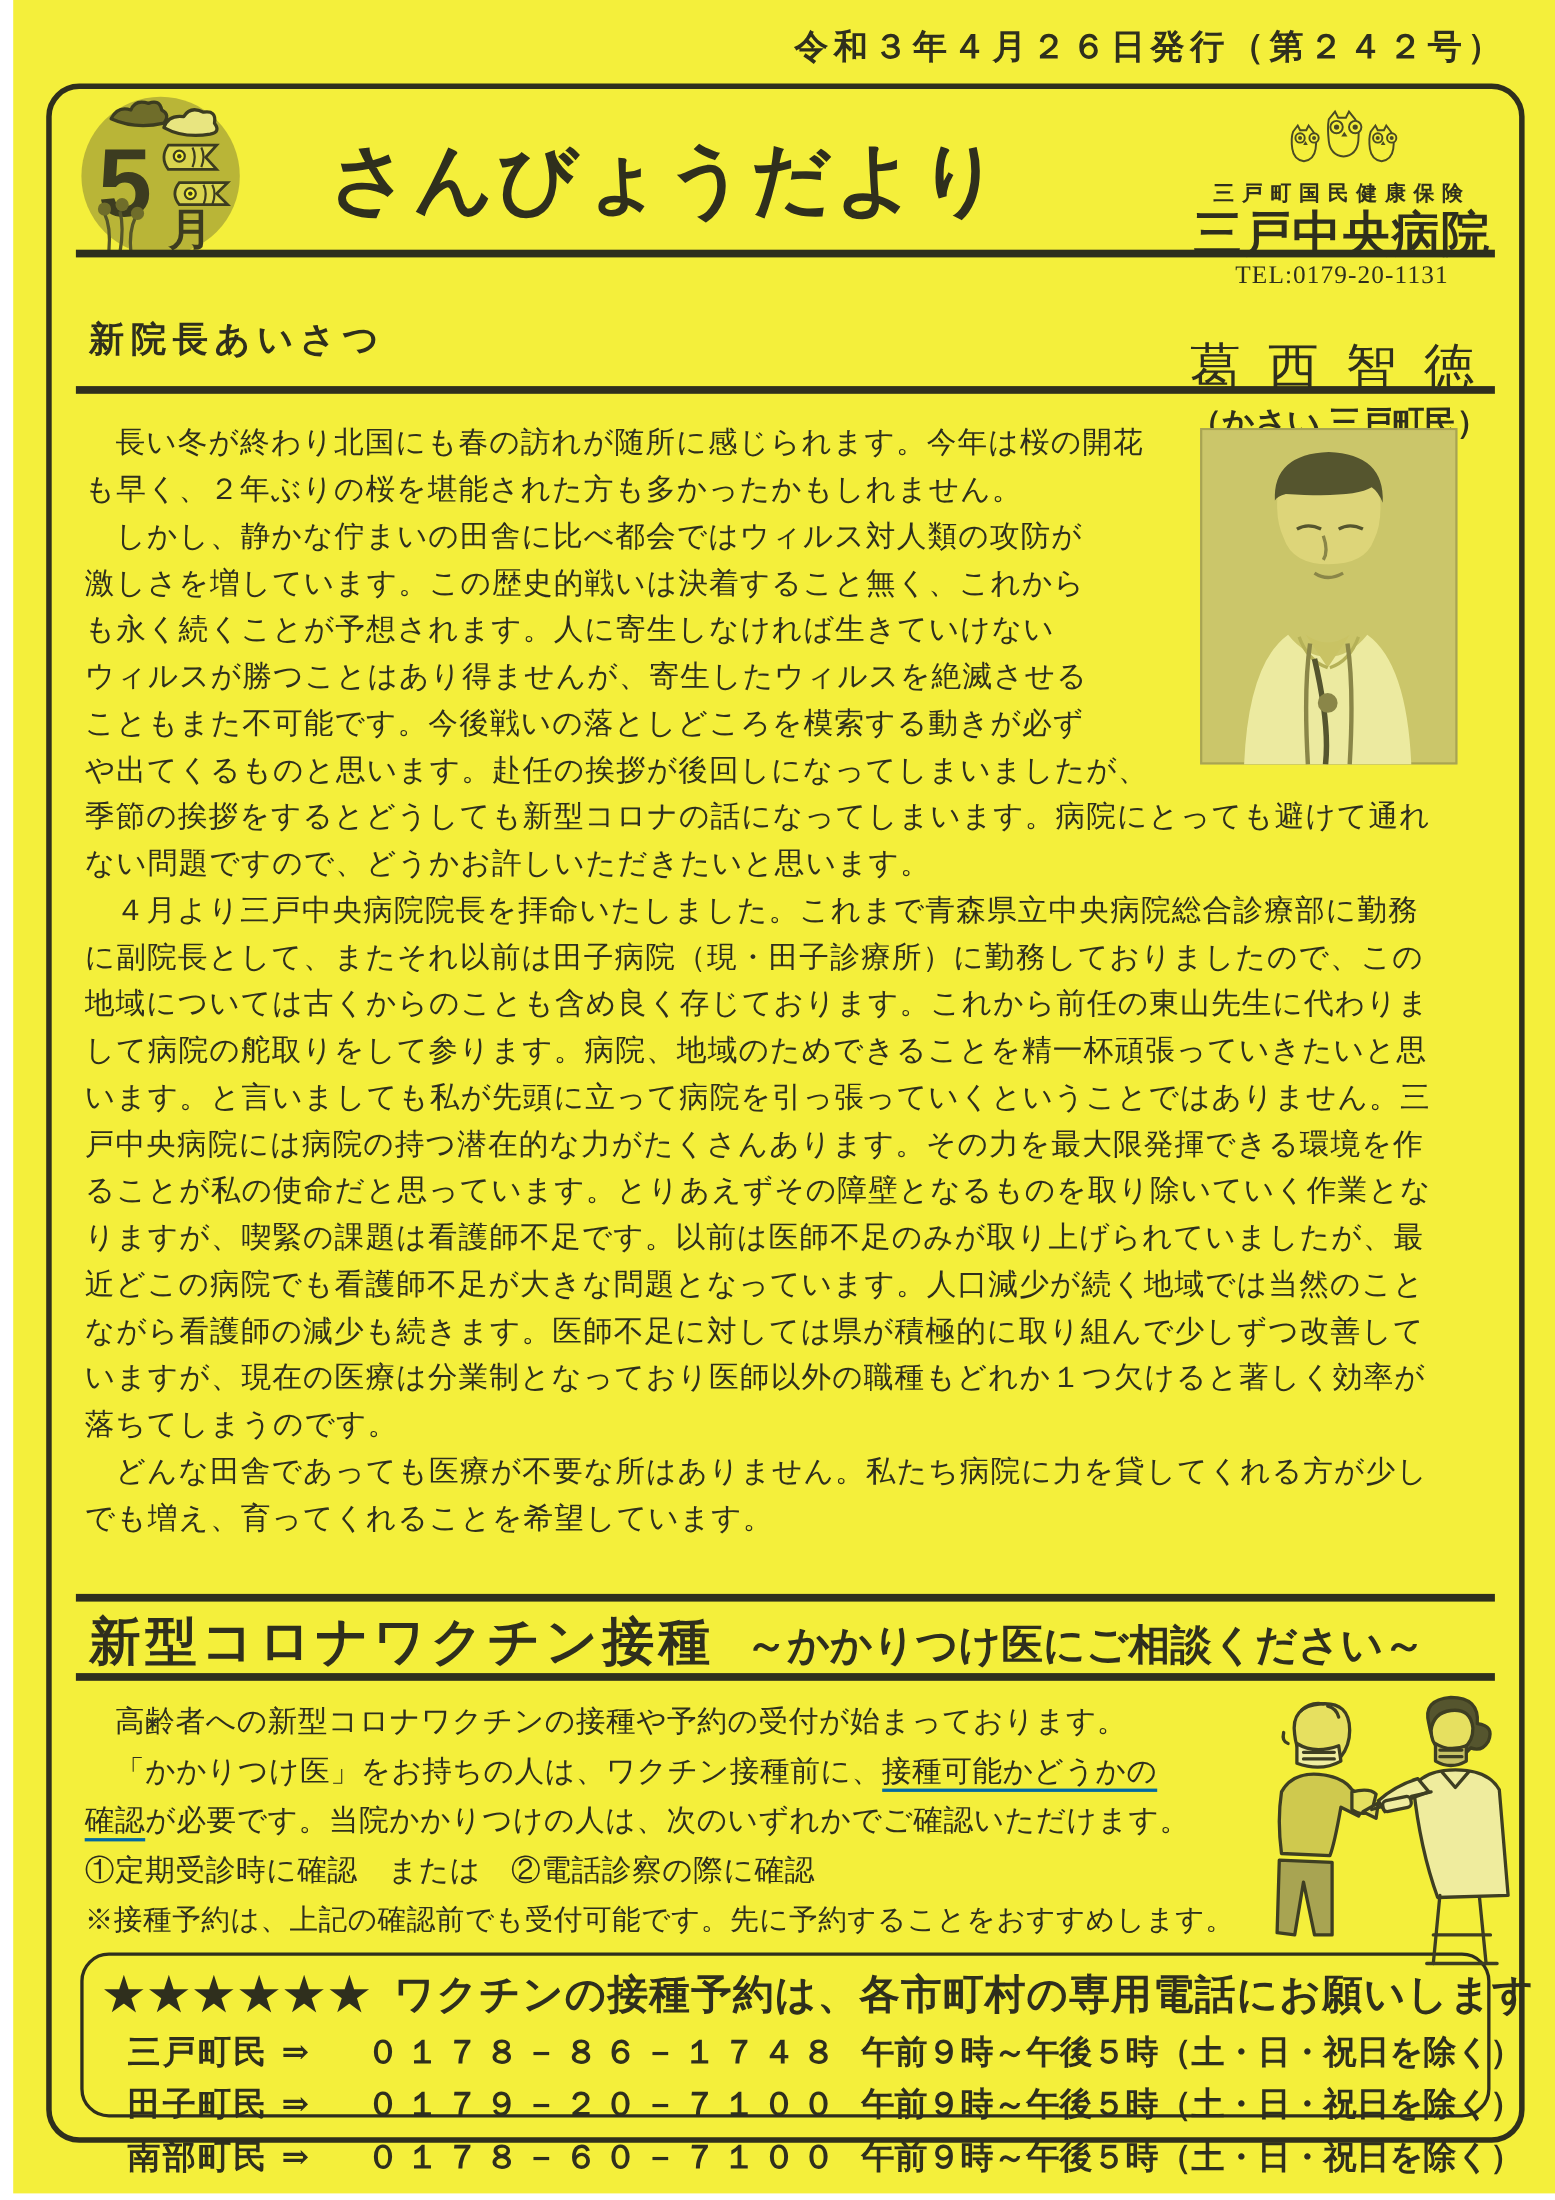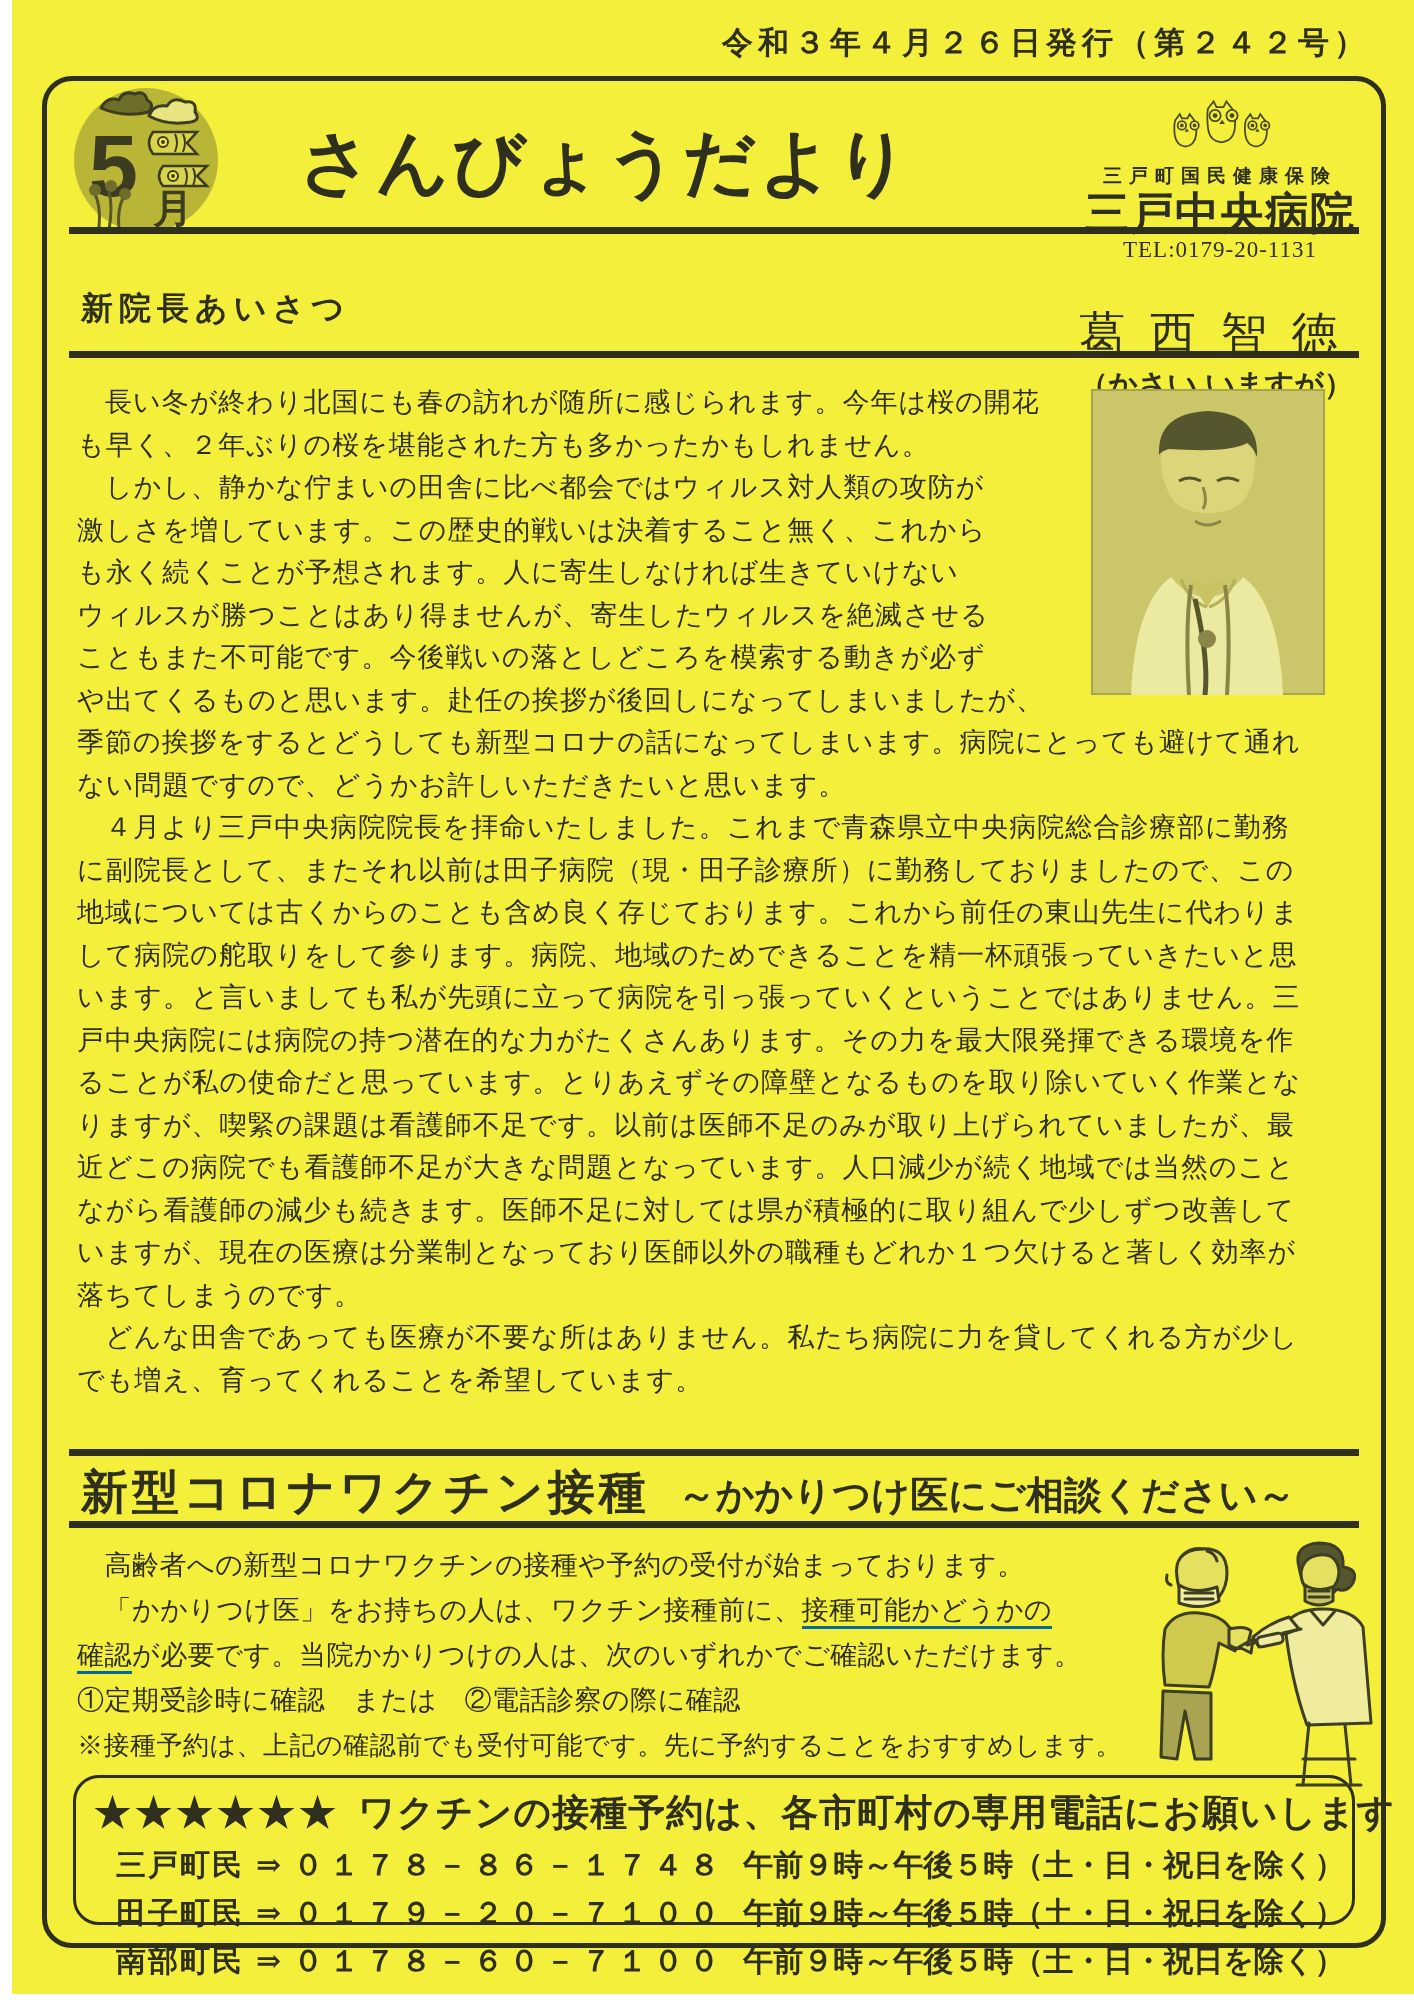--- a/index.html
+++ b/index.html
@@ -42,21 +42,21 @@
   .vac-note{font-size:26px;}
   .illustration{position:absolute;right:4px;top:1452px;width:228px;height:258px;z-index:2;}
   
   .phone-box{position:absolute;left:26px;right:26px;top:1694px;height:150px;border:3px solid #2f2f1d;border-radius:26px;padding:10px 18px 0 18px;box-sizing:border-box;}
   .phone-head{text-align:left;font-family:Liberation Serif, serif;font-weight:bold;font-size:37px;white-space:pre;}
   .phone-head .stars{letter-spacing:4px;}
   .phone-head .t{margin:0 18px;letter-spacing:1px;}
   .phone-row{font-size:30px;font-weight:bold;white-space:pre;margin-top:7px;padding-left:22px;}
   .phone-row .town{letter-spacing:2px;}
   .phone-row .arrow{margin:0 12px;}
-  .phone-row .phone{letter-spacing:6px;}
+  .phone-row .phone{letter-spacing:6px;margin-left:40px;}
   .phone-row .hours{margin-left:18px;letter-spacing:0;}
 </style>
 </head>
 <body>
 
 <div class="sheet">
 
   <div class="issue-line">令和３年４月２６日発行（第２４２号）</div>
 
   <div class="frame">
@@ -129,21 +129,21 @@
       <div class="org-small">三戸町国民健康保険</div>
       <div class="org-name">三戸中央病院</div>
       <div class="org-tel">TEL:0179-20-1131</div>
     </div>
 
     <div class="rule rule1"></div>
 
     <div class="sec1-title">新院長あいさつ</div>
     <div class="sec1-name">
       <span class="kanji">葛 西 智 徳</span>
-      <span class="kana">（かさい いますが）</span>
+      <span class="kana">（かさい 三戸町民）</span>
     </div>
 
     <div class="rule rule2"></div>
 
     <div class="body-text">
 
         <div class="body-line">　長い冬が終わり北国にも春の訪れが随所に感じられます。今年は桜の開花</div>
 
         <div class="body-line">も早く、２年ぶりの桜を堪能された方も多かったかもしれません。</div>
 

